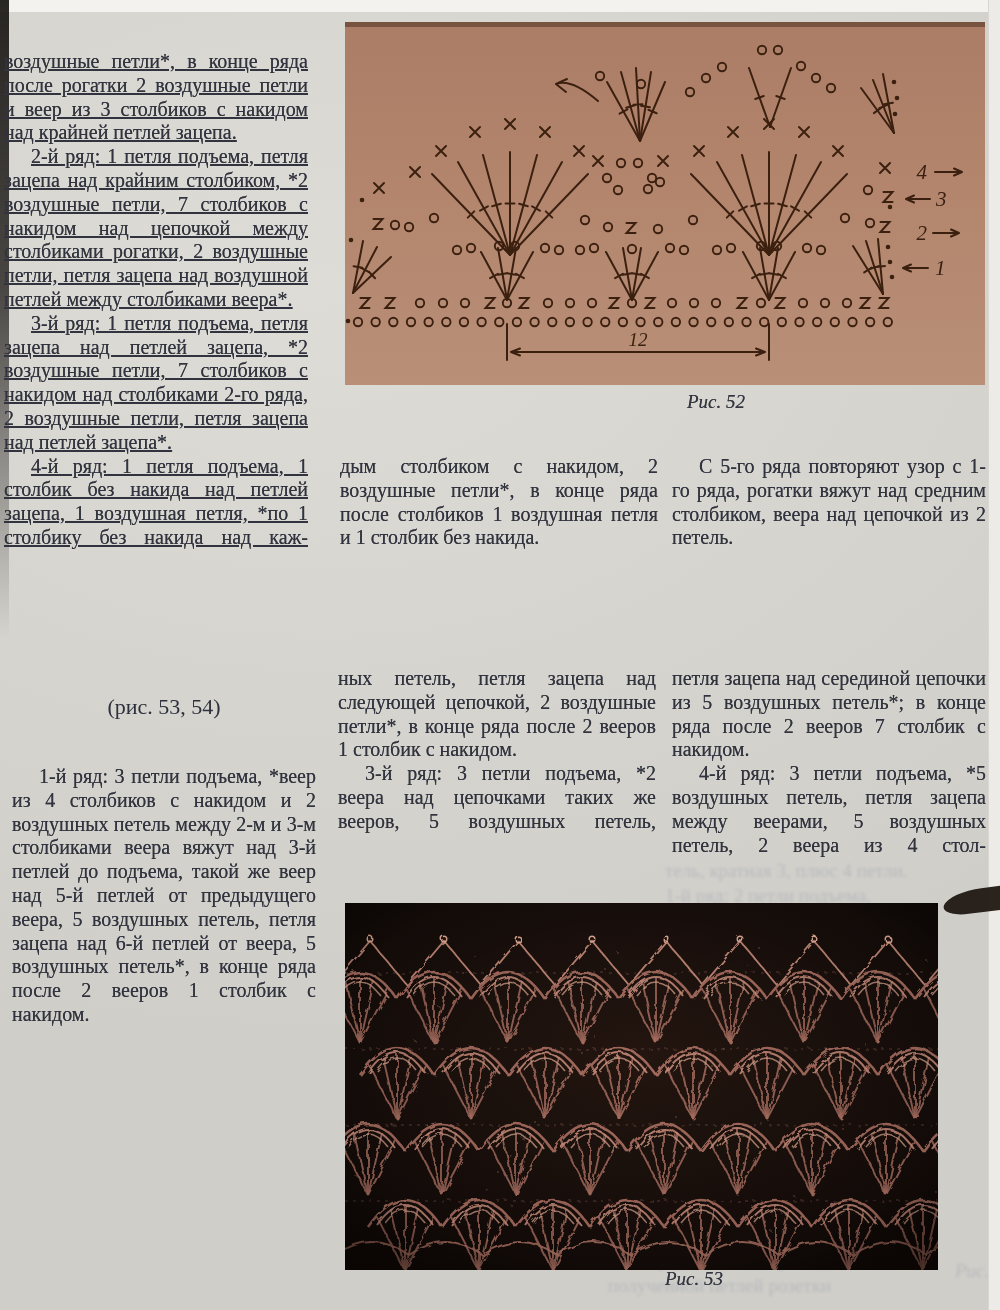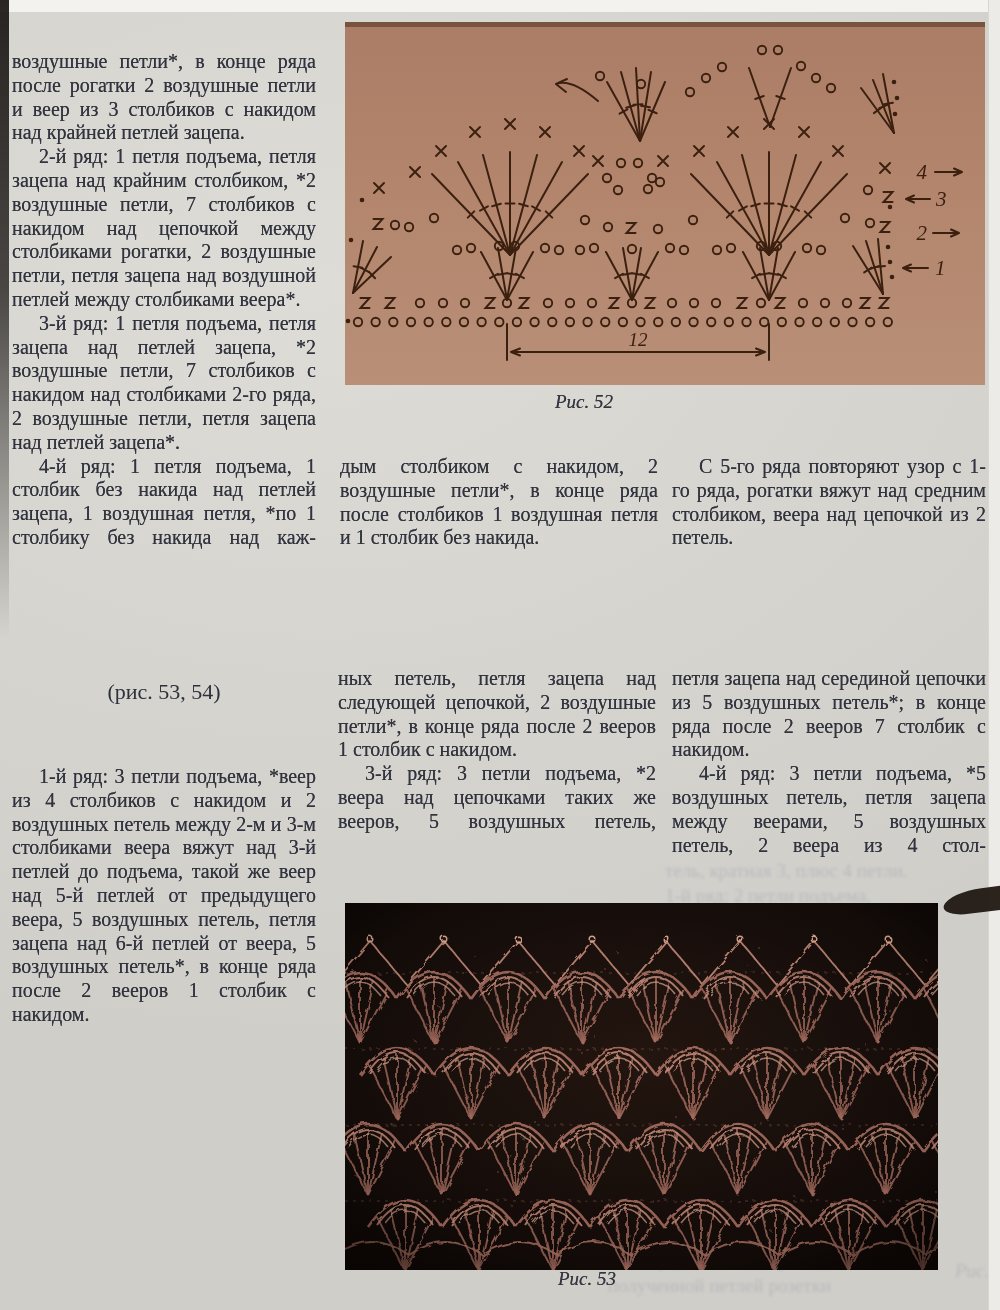--- a/index.html
+++ b/index.html
@@ -8,31 +8,31 @@
         background:radial-gradient(1100px 760px at 32% 22%, #dedcd7 0%, #d6d4cf 55%, #d0cec9 100%);}
   .strip-top{position:absolute;left:0;top:0;width:1000px;height:12px;background:#f3f2ee;}
   .strip-right{position:absolute;left:988px;top:0;width:12px;height:1310px;background:#edebe7;border-left:1px solid #dad7d2;}
   .gutter{position:absolute;left:0;top:0;width:9px;height:640px;
           background:linear-gradient(to bottom, rgba(24,21,18,.92) 0%, rgba(24,21,18,.75) 45%, rgba(24,21,18,0) 100%);}
   .txt{position:absolute;font-size:20px;line-height:23.8px;text-align:justify;color:#31343e;
        text-shadow:0 0 .45px rgba(49,52,62,.85);}
   .txt p{margin:0;}
   .ind{text-indent:27px;}
   .cj{text-align-last:justify;}
-  .left-top{left:12px;top:50px;width:304px;}
+  .left-top{left:4px;top:50px;width:304px;text-decoration:underline;}
   .mid-top{left:340px;top:455px;width:318px;}
   .right-top{left:672px;top:455px;width:314px;}
   .left-bottom{left:12px;top:765px;width:304px;}
   .mid-bottom{left:338px;top:667px;width:318px;}
   .right-bottom{left:672px;top:667px;width:314px;}
   .heading{position:absolute;left:12px;top:676px;width:304px;text-align:center;color:#2d313b;}
   .heading .line1{font-weight:bold;font-size:24px;letter-spacing:.5px;}
   .heading .num{font-size:32px;font-weight:bold;}
-  .heading .sub{font-size:22px;margin-top:3px;}
-  .fig-caption{position:absolute;font-style:italic;font-size:19px;color:#33363f;text-align:left;
+  .heading .sub{font-size:22px;margin-top:18px;}
+  .fig-caption{position:absolute;font-style:italic;font-size:19px;color:#33363f;text-align:right;
                text-shadow:0 0 .4px rgba(51,54,63,.8);}
   .cap52{left:555px;top:391px;width:190px;}
   .cap53{left:558px;top:1268px;width:165px;}
   #fig52-canvas{position:absolute;left:345px;top:22px;}
   #fig53-canvas{position:absolute;left:345px;top:903px;}
   .bleed{position:absolute;color:#7e8ea1;filter:blur(1.6px);opacity:.32;font-size:19px;line-height:25px;}
   .bleed-mid{left:665px;top:858px;width:320px;text-align:justify;}
   .bleed-bottom{left:608px;top:1248px;width:370px;}
   .bleed-corner{left:955px;top:1258px;width:40px;font-style:italic;}
   .wedge{position:absolute;left:944px;top:889px;width:62px;height:24px;background:#1a120c;

